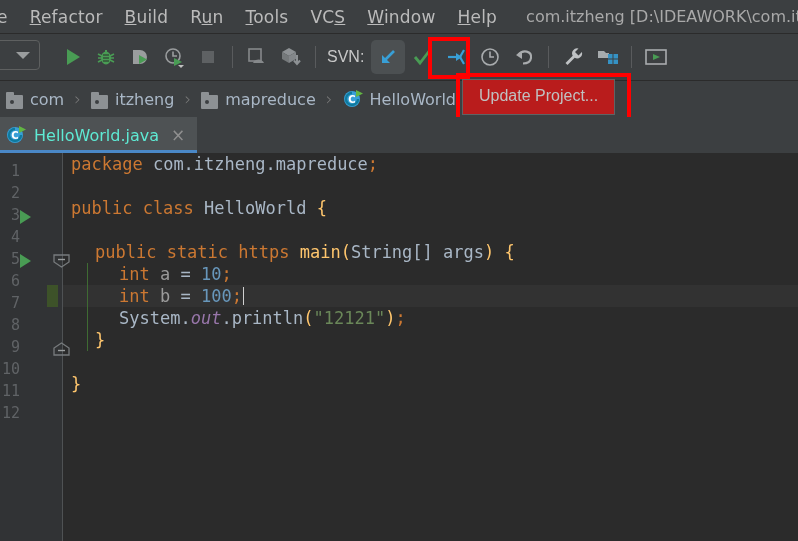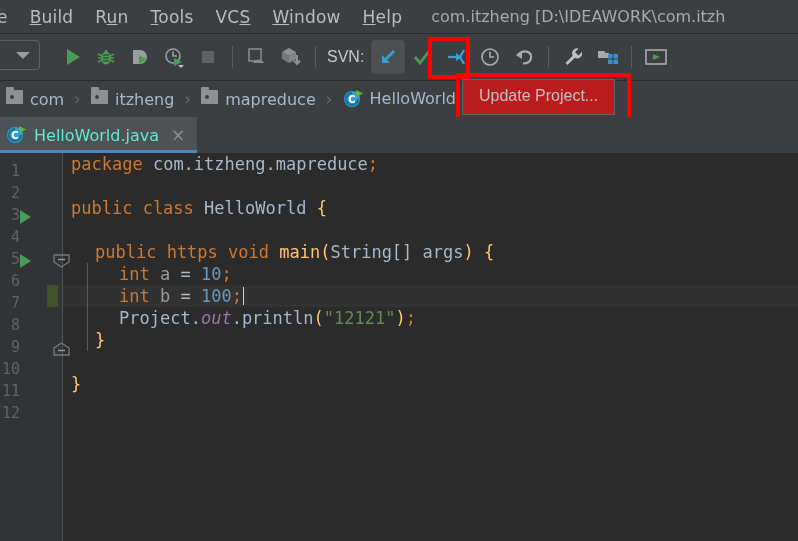--- a/index.html
+++ b/index.html
@@ -80,21 +80,21 @@
     background: #2b2b2b;
   }
 
   
   .breadcrumb {
     position: absolute; left: 0; top: 81px; width: 798px; height: 36px;
     background: #3c3f41;
     display: flex; align-items: center;
     white-space: nowrap;
   }
-  .crumb { display: flex; align-items: flex-start; }
+  .crumb { display: flex; align-items: flex-end; }
   .crumb-label { color: #a9b7c6; font-size: 16px; margin-left: 7px; }
   .crumb-sep {
     color: #7b7b7b; font-size: 17px; margin: 0 10px; font-weight: 300;
   }
   .folder-icon {
     width: 17px; height: 14px; position: relative;
     background: #8d9194; border-radius: 1px;
   }
   .folder-icon::before {
     content: ""; position: absolute; left: 0; top: -3px;
@@ -209,20 +209,21 @@
 </style>
 </head>
 <body>
 
 <div id="app">
 
   <div class="menubar">
     <div class="menu-item menu-truncleft">
       <span>e</span>
     </div>
+    <div class="menu-item"><span class="mn">R</span><span>efactor</span></div>
     <div class="menu-item"><span class="mn">B</span><span>uild</span></div>
     <div class="menu-item"><span>R</span><span class="mn">u</span><span>n</span></div>
     <div class="menu-item"><span class="mn">T</span><span>ools</span></div>
     <div class="menu-item"><span>VC</span><span class="mn">S</span></div>
     <div class="menu-item"><span class="mn">W</span><span>indow</span></div>
     <div class="menu-item"><span class="mn">H</span><span>elp</span></div>
     <div class="project-title">com.itzheng [D:\IDEAWORK\com.itzh</div>
   </div>
   <div class="menubar-sep"></div>
 
@@ -444,27 +445,27 @@
 
     <div class="code">
 
       <div class="indent-guide" style="left:24px; top:110px; height:88px;"></div>
       <div class="indent-guide green" style="left:24px; top:110px; height:88px;"></div>
 
       <div class="cline" style="top:0px"><span class="kw">package</span> <span class="ident">com.itzheng.mapreduce</span><span class="kw">;</span></div>
 
       <div class="cline" style="top:44px"><span class="kw">public class</span> <span class="ident">HelloWorld</span> <span class="brace">{</span></div>
 
-      <div class="cline" style="top:88px; left:32px"><span class="kw">public https void</span> <span class="mth">main</span><span class="brace">(</span><span class="ident">String[] args</span><span class="brace">)</span> <span class="brace">{</span></div>
+      <div class="cline" style="top:88px; left:32px"><span class="kw">public static https</span> <span class="mth">main</span><span class="brace">(</span><span class="ident">String[] args</span><span class="brace">)</span> <span class="brace">{</span></div>
 
       <div class="cline" style="top:110px; left:56px"><span class="kw">int</span> <span class="var">a</span> <span class="ident">=</span> <span class="num">10</span><span class="kw">;</span></div>
 
       <div class="cline" style="top:132px; left:56px"><span class="kw">int</span> <span class="var">b</span> <span class="ident">=</span> <span class="num">100</span><span class="kw">;</span><span class="caret"></span></div>
 
-      <div class="cline" style="top:154px; left:56px"><span class="ident">Project</span>.<span class="fld">out</span>.<span class="ident">println</span><span class="brace">(</span><span class="str">"12121"</span><span class="brace">)</span><span class="kw">;</span></div>
+      <div class="cline" style="top:154px; left:56px"><span class="ident">System</span>.<span class="fld">out</span>.<span class="ident">println</span><span class="brace">(</span><span class="str">"12121"</span><span class="brace">)</span><span class="kw">;</span></div>
 
       <div class="cline" style="top:176px; left:32px"><span class="brace">}</span></div>
 
       <div class="cline" style="top:220px"><span class="brace">}</span></div>
     </div>
 
   </div>
 
 </div>
 

